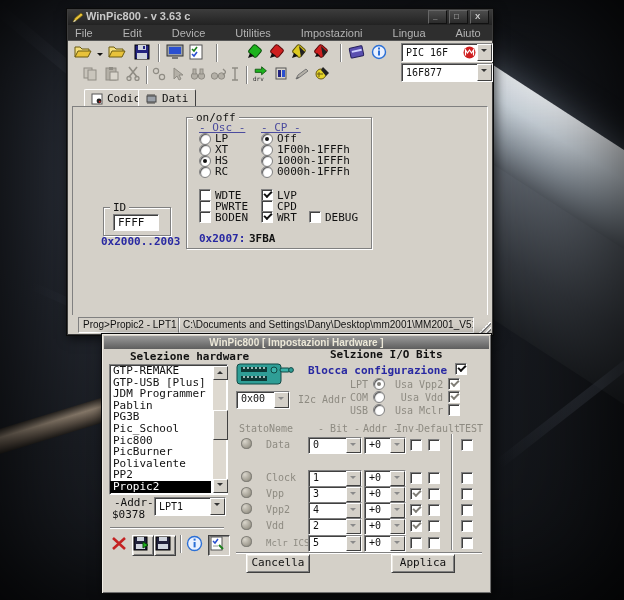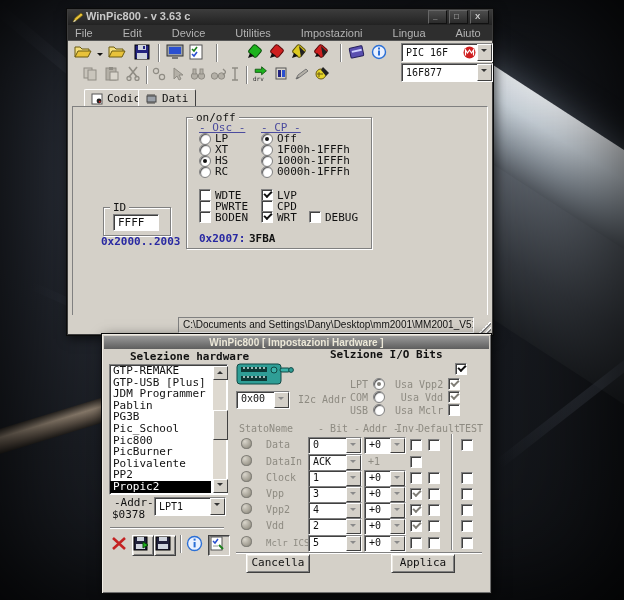--- a/index.html
+++ b/index.html
@@ -364,20 +364,21 @@
     <div class="group abs" style="left:30px;top:100px;width:66px;height:27px">
       <span class="legend">ID</span>
       <span class="sunken abs" style="left:9px;top:6px;width:44px;height:15px">
           <span class="mono abs" style="left:4px;top:1px">FFFF</span>
         </span>
     </div>
     <span class="mono navy abs" style="left:28px;top:128px;font-weight:bold">0x2000..2003</span>
   </div>
 
   <div class="statusbar abs">
+    <span class="scell" style="left:10px;width:92px">Prog&gt;Propic2 - LPT1</span>
     <span class="scell" style="left:110px;right:18px">C:\Documents and Settings\Dany\Desktop\mm2001\MM2001_V51.hex</span>
     <span class="grip"></span>
   </div>
 </div>
 
 <div class="dlg abs">
   <div class="dtitle abs"><span>WinPic800 [ Impostazioni Hardware ]</span></div>
 
   <span class="mono abs" style="left:28px;top:16px;font-weight:bold">Selezione hardware</span>
   <span class="mono abs" style="left:228px;top:14px;font-weight:bold">Selzione I/O Bits</span>
@@ -455,20 +456,21 @@
 
   <svg class="abs" style="left:134px;top:26px" width="58" height="28" viewBox="0 0 58 28">
     <rect x="1" y="4" width="44" height="20" rx="3" fill="#2f9e96" stroke="#114844"></rect>
     <rect x="5" y="7" width="26" height="5" fill="#0d3a36"></rect>
     <rect x="5" y="16" width="26" height="5" fill="#0d3a36"></rect>
     <path d="M7 8 h2 M11 8 h2 M15 8 h2 M19 8 h2 M23 8 h2 M27 8 h2 M7 17 h2 M11 17 h2 M15 17 h2 M19 17 h2 M23 17 h2 M27 17 h2" stroke="#cfe8e6" stroke-width="1.4"></path>
     <circle cx="38" cy="10" r="3" fill="#3db3aa" stroke="#114844"></circle>
     <rect x="44" y="8" width="10" height="4" rx="2" fill="#3db3aa" stroke="#114844"></rect>
     <circle cx="55" cy="10" r="2.4" fill="#2f9e96" stroke="#114844"></circle>
   </svg>
+  <span class="mono navy abs" style="left:206px;top:30px;font-weight:bold">Blocca configurazione</span>
   <span class="cb abs checked" style="left:353px;top:29px"></span>
 
   <span class="mono10 gtx abs" style="left:234px;top:45px;width:32px;text-align:right">LPT</span>
   <span class="rad dis abs sel" style="left:271px;top:44px"></span>
   <span class="mono10 gtx abs" style="left:234px;top:58px;width:32px;text-align:right">COM</span>
   <span class="rad dis abs" style="left:271px;top:57px"></span>
   <span class="mono10 gtx abs" style="left:234px;top:71px;width:32px;text-align:right">USB</span>
   <span class="rad dis abs" style="left:271px;top:70px"></span>
 
   <span class="mono10 gtx abs" style="left:293px;top:45px;width:48px;text-align:right">Usa Vpp2</span>
@@ -509,32 +511,20 @@
     <span class="combo abs" style="left:262px;top:0;width:40px;height:15px">
         <span class="cv">+0</span>
         <span class="cbtn dis">
           <span class="tri"></span>
         </span>
       </span>
     <span class="cb dis abs" style="left:308px;top:2px"></span>
     <span class="cb dis abs" style="left:326px;top:2px"></span>
     <span class="cb dis abs" style="left:359px;top:2px"></span>
   </div>
-  <div class="abs" style="left:0;top:120px;width:100%;height:16px">
-    <span class="led abs" style="left:139px;top:1px"></span>
-    <span class="mono10 gtx abs" style="left:164px;top:2px">DataIn</span>
-    <span class="combo abs" style="left:206px;top:0;width:52px;height:15px">
-        <span class="cv">ACK</span>
-        <span class="cbtn dis">
-          <span class="tri"></span>
-        </span>
-      </span>
-    <span class="mono10 gtx abs" style="left:266px;top:2px">+1</span>
-    <span class="cb dis abs" style="left:308px;top:2px"></span>
-  </div>
   <div class="abs" style="left:0;top:136px;width:100%;height:16px">
     <span class="led abs" style="left:139px;top:1px"></span>
     <span class="mono10 gtx abs" style="left:164px;top:2px">Clock</span>
     <span class="combo abs" style="left:206px;top:0;width:52px;height:15px">
         <span class="cv">1</span>
         <span class="cbtn dis">
           <span class="tri"></span>
         </span>
       </span>
     <span class="combo abs" style="left:262px;top:0;width:40px;height:15px">

